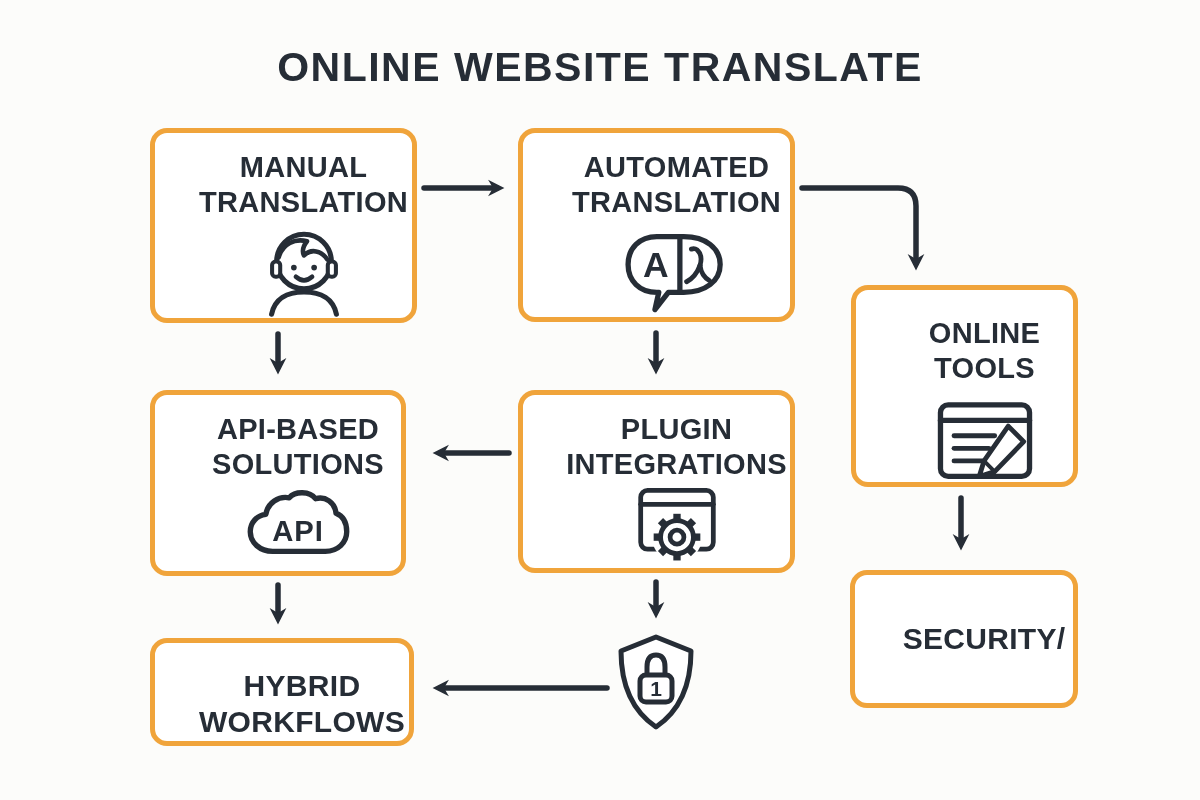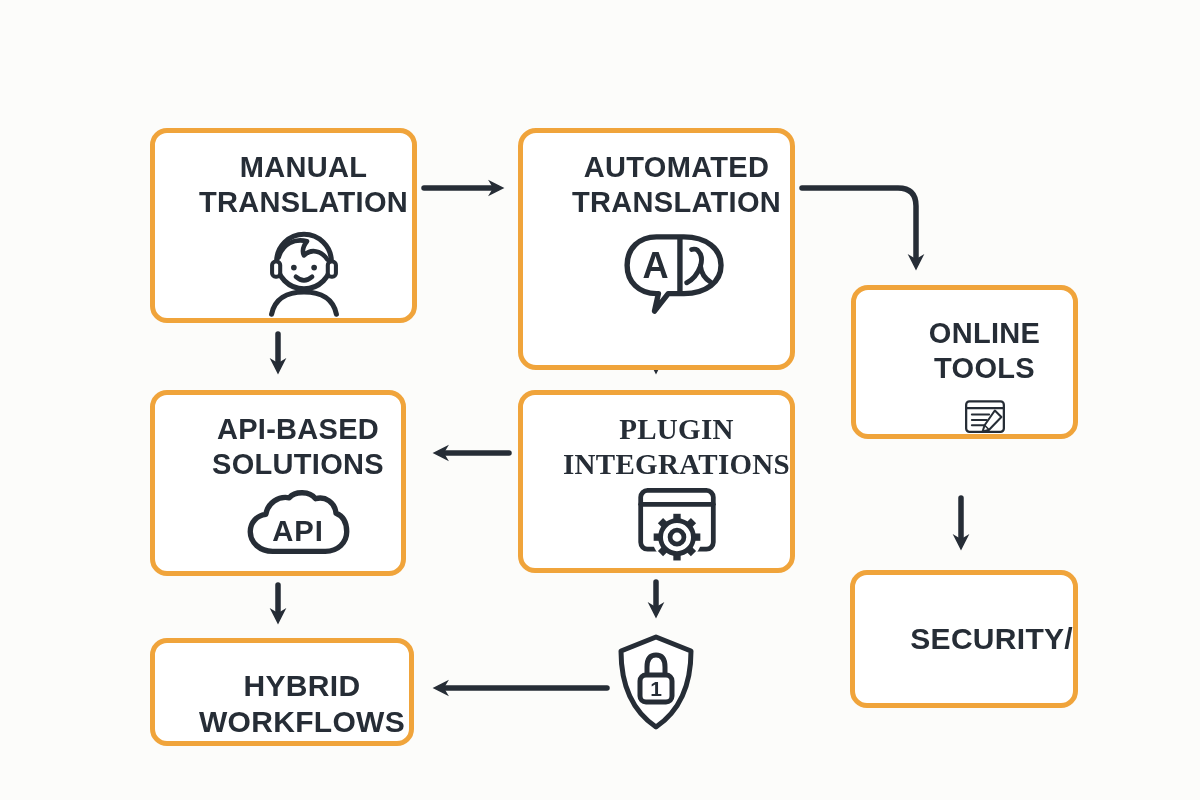--- a/index.html
+++ b/index.html
@@ -33,46 +33,47 @@
     border-radius:17px;
     display:flex;flex-direction:column;align-items:center;padding-left:40px;
   }
   .label{
     font-weight:bold;font-size:29px;line-height:1.22;
     letter-spacing:0.3px;text-align:center;color:var(--ink);
     padding-top:17px;
   }
   .ln{display:block;}
   #n-manual{left:150px;top:128px;width:267px;height:195px;}
-  #n-automated{left:518px;top:128px;width:277px;height:242px;border-radius:18px;}
-  #n-online-tools{left:851px;top:285px;width:227px;height:154px;}
+  #n-automated{left:518px;top:128px;width:277px;height:194px;}
+  #n-online-tools{left:851px;top:285px;width:227px;height:202px;}
   #n-online-tools .label{padding-top:26px;}
   #n-api{left:150px;top:390px;width:256px;height:186px;}
-  #n-plugin{left:518px;top:390px;width:277px;height:183px;font-family:Liberation Serif, serif;}
-  #n-security{left:850px;top:570px;width:228px;height:138px;justify-content:center;align-items:flex-end;}
+  #n-plugin{left:518px;top:390px;width:277px;height:183px;}
+  #n-security{left:850px;top:570px;width:228px;height:138px;justify-content:center;}
   #n-security .label{padding-top:0;font-size:30px;}
   #n-security .ln.small{font-size:25px;letter-spacing:0;}
   #n-hybrid{left:150px;top:638px;width:264px;height:108px;justify-content:flex-end;}
   #n-hybrid .label{padding-top:0;font-size:30px;}
   .icon{display:block;color:var(--ink);}
   .icon .stroke{fill:none;stroke:currentColor;stroke-linecap:round;stroke-linejoin:round;}
   .icon .wfill{fill:#fff;}
   .icon text{fill:currentColor;font-family:"Liberation Sans",sans-serif;font-weight:bold;}
   #ic-person{width:110px;height:98px;margin-top:0px;}
   #ic-bubble{width:116px;height:90px;margin-top:8px;}
   #ic-doc{width:104px;height:86px;margin-top:12px;}
   #ic-cloud{width:110px;height:76px;margin-top:6px;}
   #ic-plugin{width:100px;height:94px;margin-top:4px;}
   #ic-shield{position:absolute;left:614px;top:631px;width:84px;height:100px;}
 </style>
 </head>
 <body>
 
 <div class="stage">
 
+  <div class="title">ONLINE WEBSITE TRANSLATE</div>
 
   <svg class="arrows" viewBox="0 0 1200 800" xmlns="http://www.w3.org/2000/svg">
     <defs>
       <marker id="ah" viewBox="0 0 10 10" refX="5.5" refY="5" markerWidth="19" markerHeight="19" orient="auto" markerUnits="userSpaceOnUse">
         <path d="M 0.8,0.6 L 9.4,5 L 0.8,9.4 L 3.4,5 Z"></path>
       </marker>
     </defs>
     <path class="edge" d="M 424,188 H 497" marker-end="url(#ah)"></path>
     <path class="edge" d="M 802,188 H 898 Q 916,188 916,206 V 263" marker-end="url(#ah)"></path>
     <path class="edge" d="M 278,334 V 367" marker-end="url(#ah)"></path>

